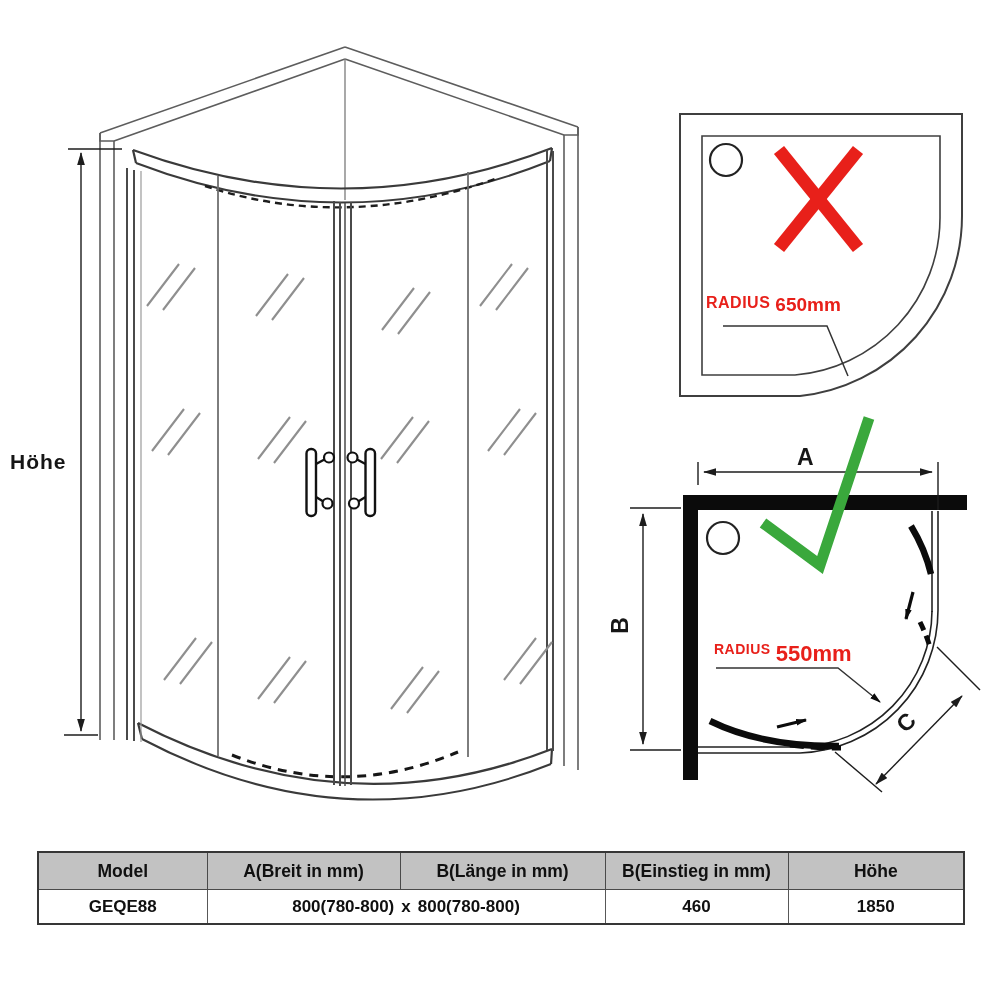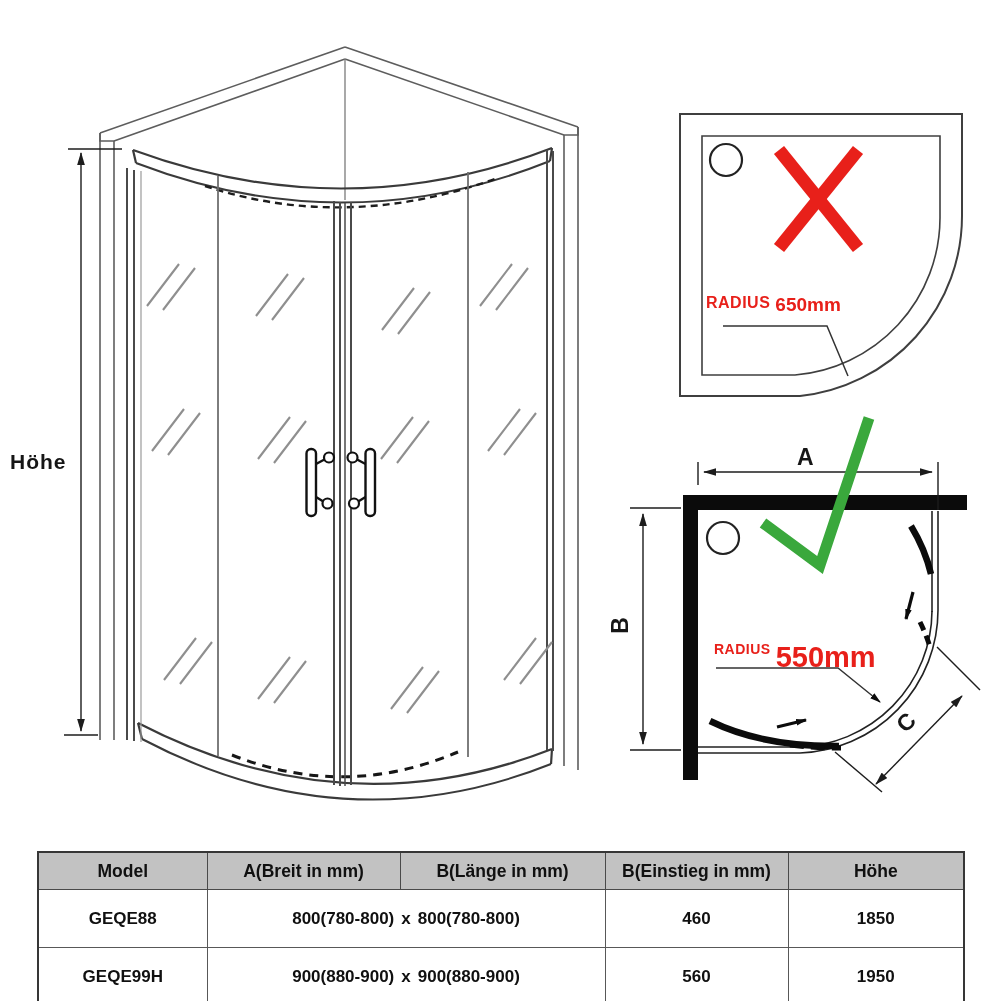--- a/index.html
+++ b/index.html
@@ -11,29 +11,29 @@
   #a-label{left:797px;top:446px;font-size:23px;}
   #b-label{left:612px;top:614px;font-size:23px;transform:rotate(-90deg);}
   #c-label{left:898px;top:711px;font-size:23px;transform:rotate(-45deg);}
   .radius{position:absolute;display:flex;align-items:flex-start;gap:5px;color:var(--red);
           font-weight:bold;white-space:nowrap;}
   #radius-650-label{left:706px;top:294px;}
   #radius-650-label .rw{font-size:16px;letter-spacing:.5px;}
   #radius-650-label .rv{font-size:19px;}
   #radius-550-label{left:714px;top:641px;}
   #radius-550-label .rw{font-size:14px;letter-spacing:.5px;}
-  #radius-550-label .rv{font-size:29px;}
+  #radius-550-label .rv{font-size:22px;}
   
   #spec-table{position:absolute;left:37px;top:851px;}
   table{border-collapse:collapse;table-layout:fixed;width:926px;
         font-family:"Liberation Sans",sans-serif;font-weight:bold;color:#101010;}
   table,th,td{border:1.5px solid #4a4a4a;}
   table{border:2.5px solid #363636;}
   th{background:var(--header_bg);height:36px;font-size:17.5px;padding:0;}
-  td{height:25px;font-size:17px;text-align:center;padding:16px;border-color:#585858;}
+  td{height:25px;font-size:17px;text-align:center;padding:4px;border-color:#585858;}
   .xsep{margin:0 7px;}
 </style>
 </head>
 <body>
 
 <div id="stage">
 
   <svg id="lineart" width="1001" height="1001" viewBox="0 0 1001 1001" fill="none">
     <defs>
       <marker id="arrow" viewBox="0 0 10 6" refX="9.3" refY="3" markerWidth="13" markerHeight="8" orient="auto-start-reverse" markerUnits="userSpaceOnUse">
@@ -217,22 +217,16 @@
           <th>Höhe</th>
         </tr>
       </thead>
       <tbody>
         <tr>
           <td>GEQE88</td>
           <td colspan="2"><span>800(780-800)</span><span class="xsep">x</span><span>800(780-800)</span></td>
           <td>460</td>
           <td>1850</td>
         </tr>
-        <tr>
-          <td>GEQE99H</td>
-          <td colspan="2"><span>900(880-900)</span><span class="xsep">x</span><span>900(880-900)</span></td>
-          <td>560</td>
-          <td>1950</td>
-        </tr>
       </tbody>
     </table>
   </div>
 </div>
 
 </body></html>

